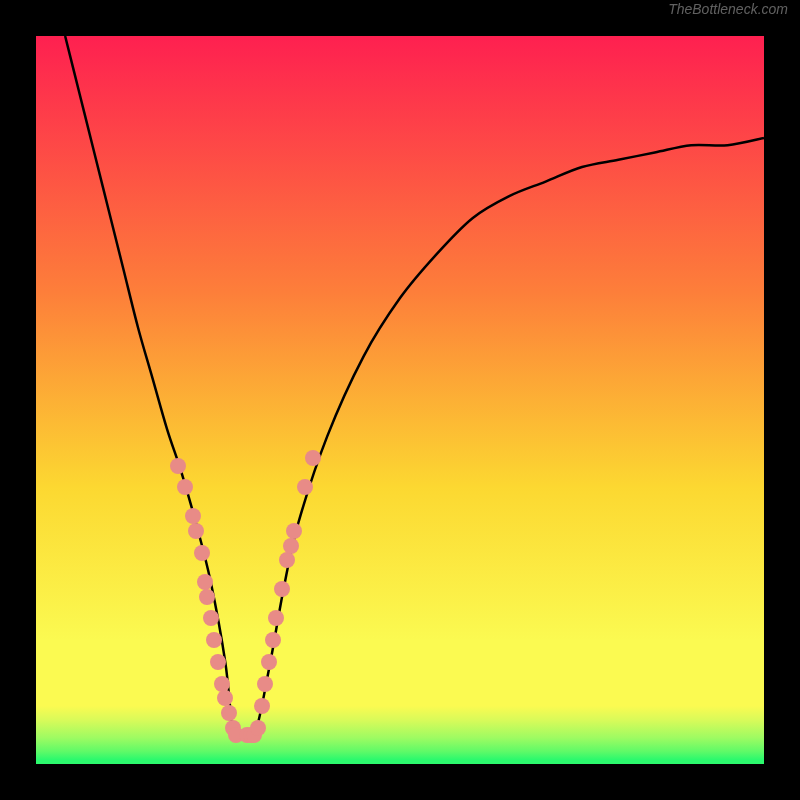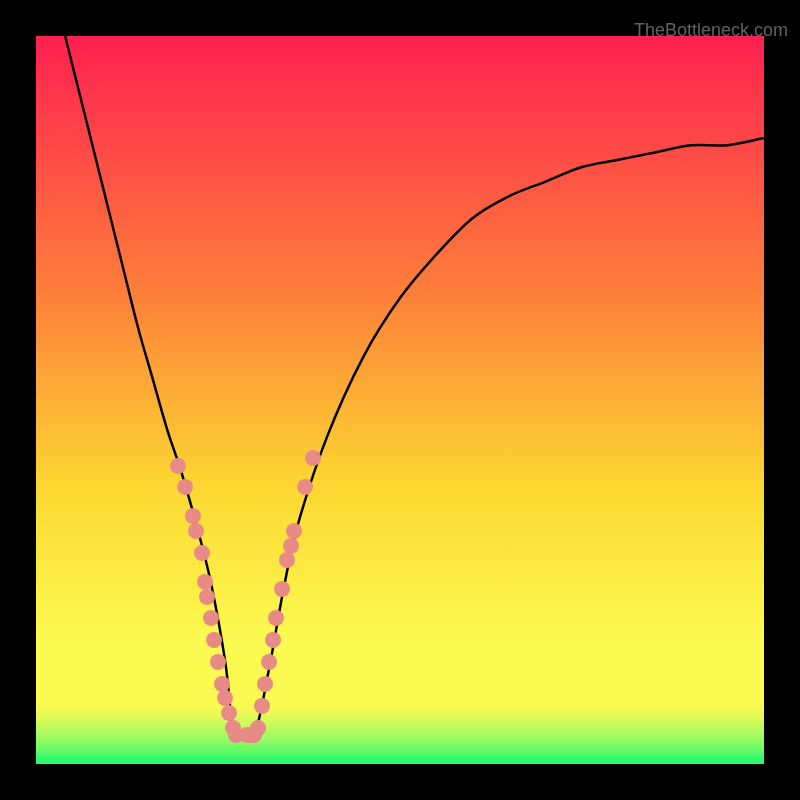--- a/index.html
+++ b/index.html
@@ -9,26 +9,27 @@
     }
     body {
       width: 800px;
       height: 800px;
       background: #000;
       position: relative;
       overflow: hidden;
     }
     .watermark {
       position: absolute;
-      top: 20px;
+      top: 1px;
       right: 12px;
       color: #616161;
       font-family: Arial, sans-serif;
-      font-size: 18px;
+      font-size: 14px;
       z-index: 12;
+      font-style: italic;
     }
     .plot-area {
       position: absolute;
       left: 36px;
       top: 36px;
       width: 728px;
       height: 728px;
       overflow: hidden;
     }
     .gradient-bg {

